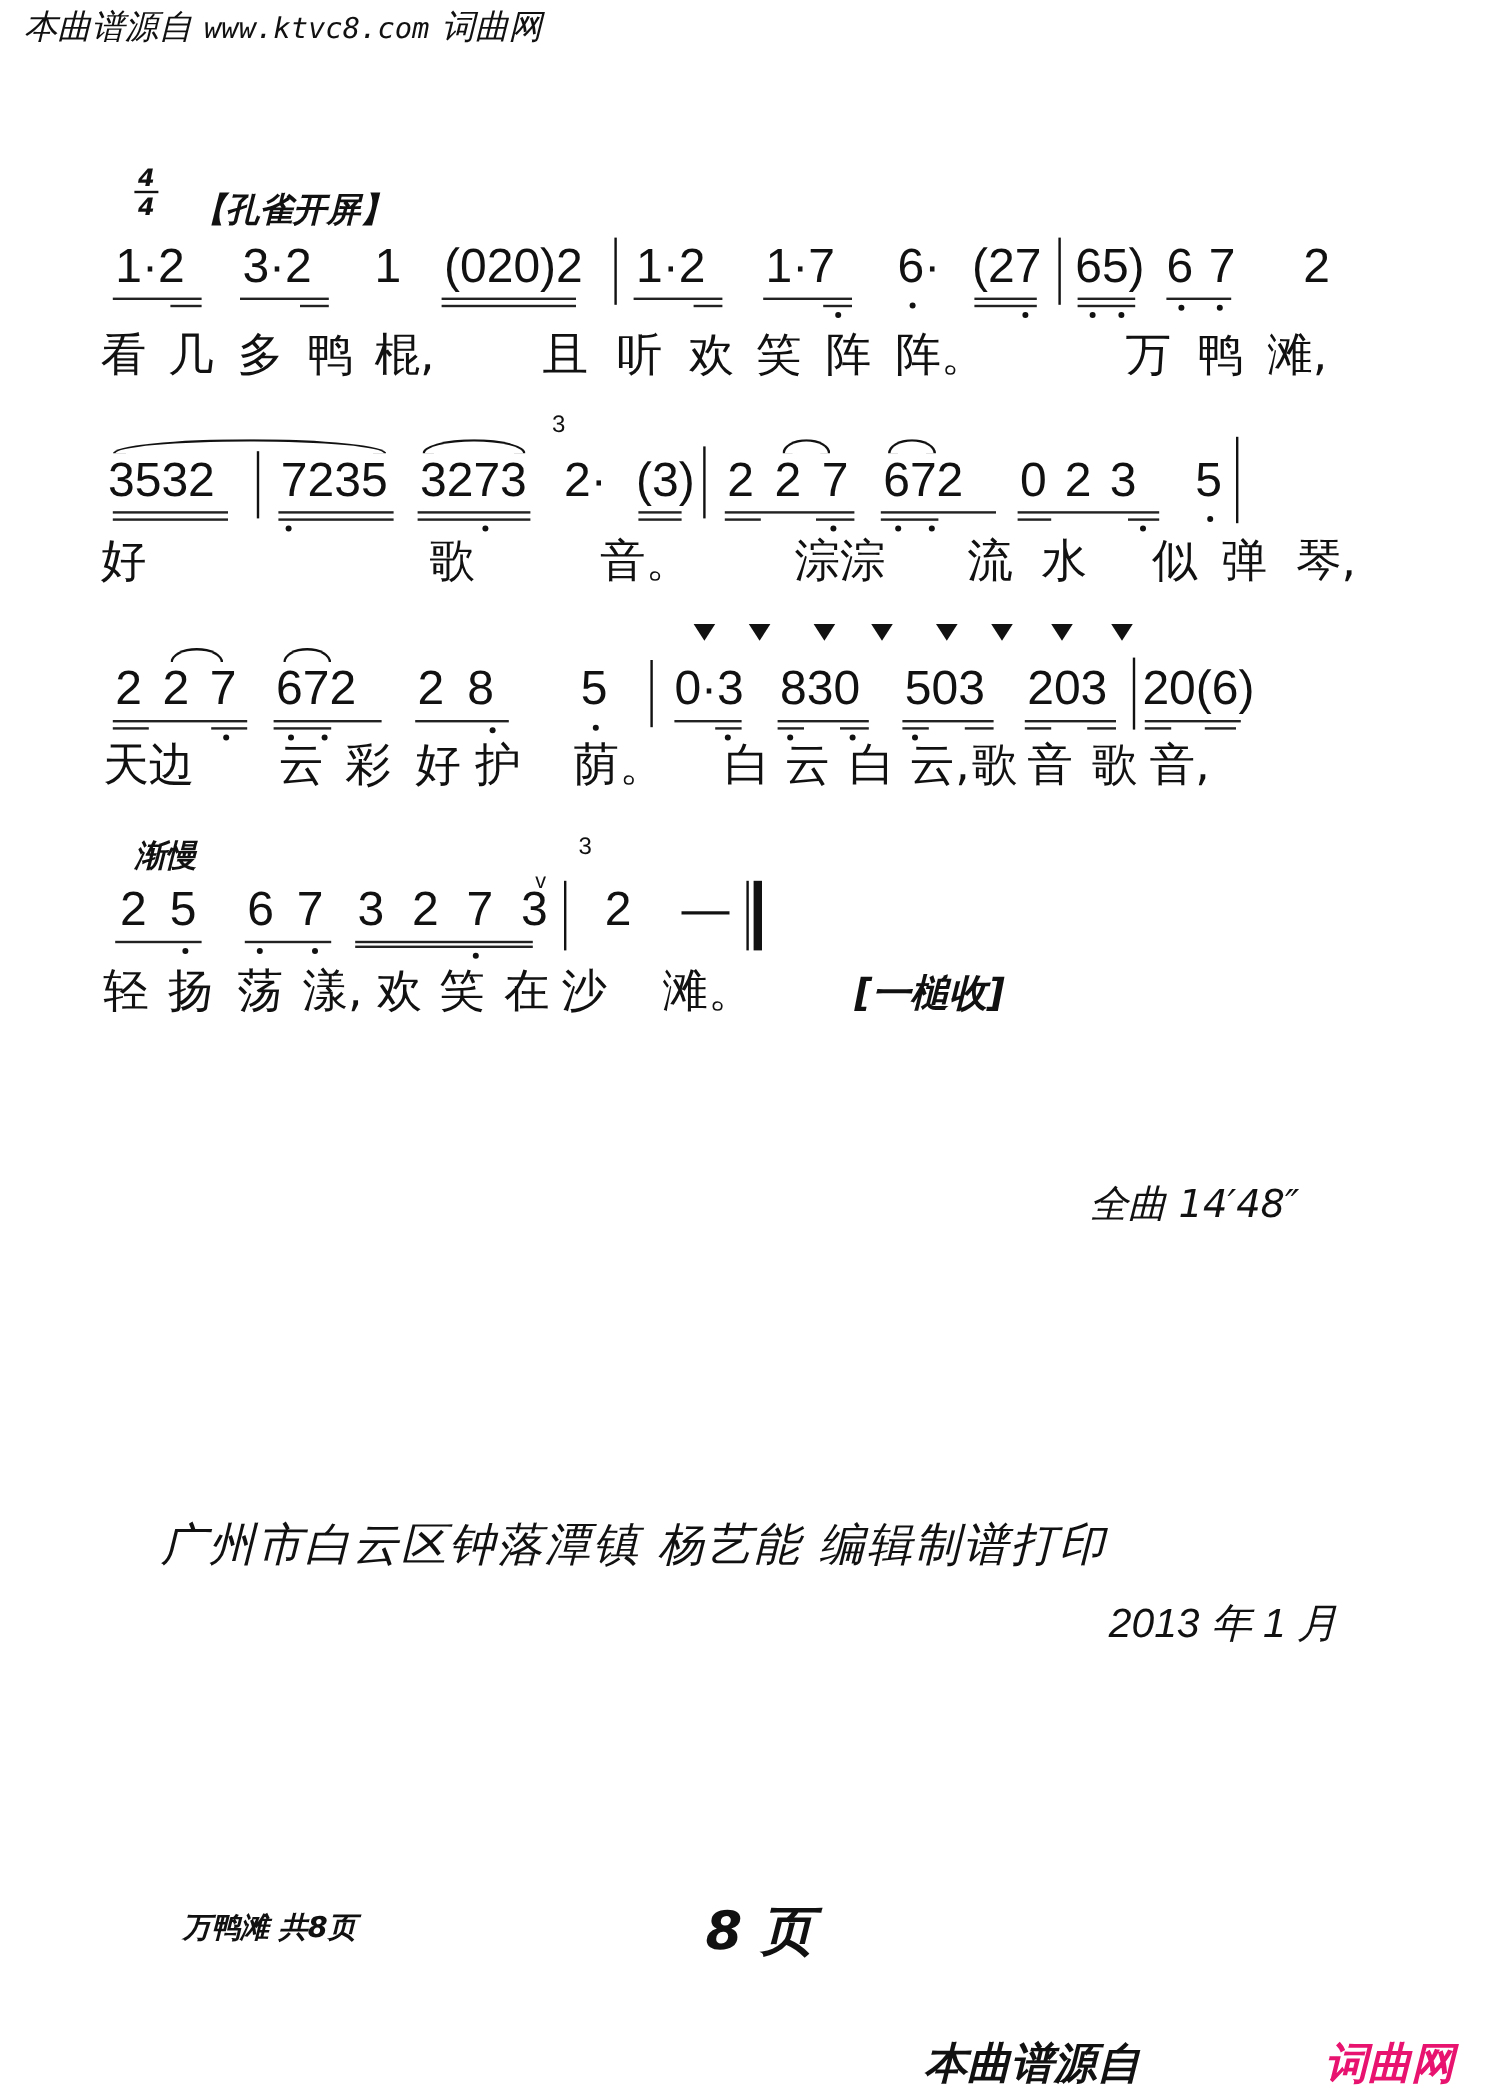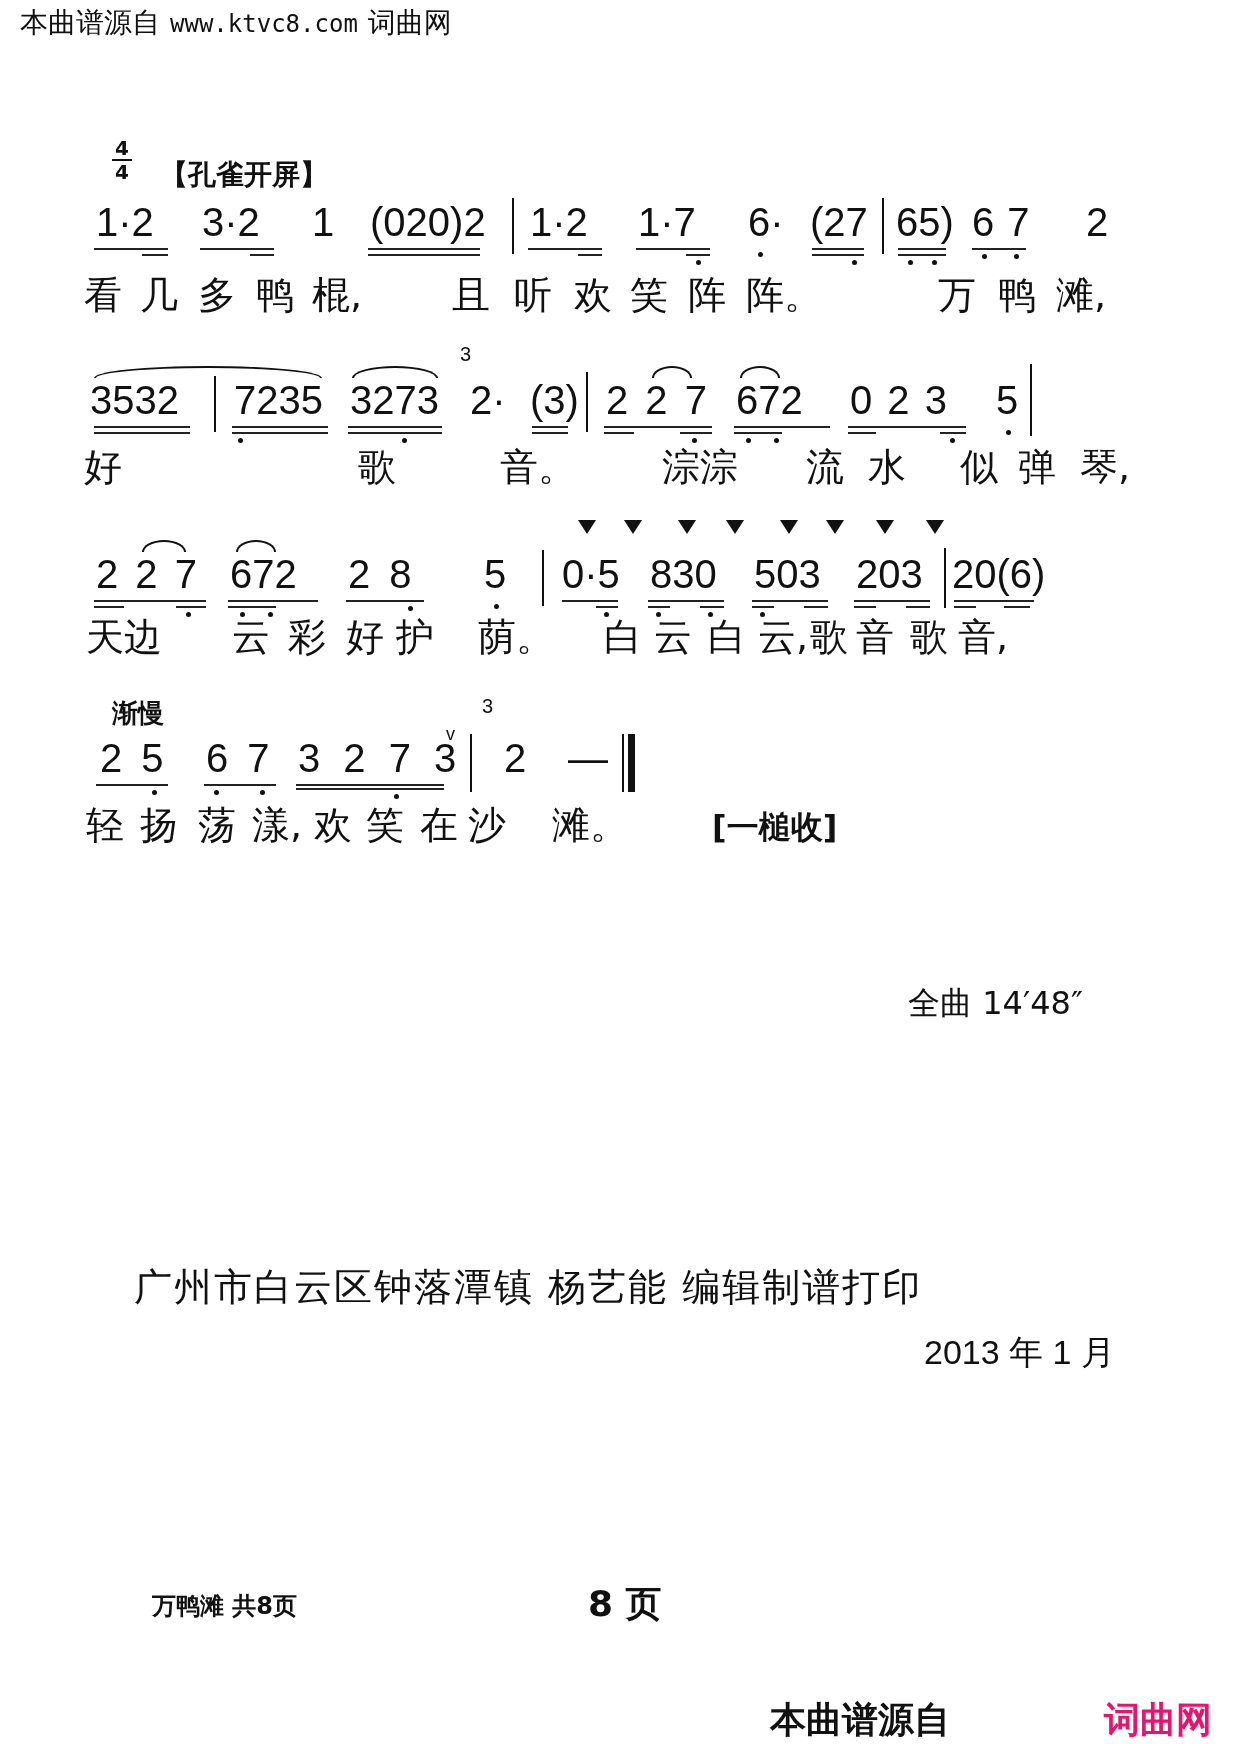--- a/index.html
+++ b/index.html
@@ -1,18 +1,18 @@
 <!DOCTYPE html>
 <html><head>
 <meta charset="utf-8">
 <style>
   html, body { margin:0; padding:0; background:#ffffff; }
   body { width:1240px; height:1744px; position:relative; overflow:hidden; color:#111;
          font-family:"DejaVu Sans", "Liberation Sans", sans-serif; }
-  .abs { position:absolute; white-space:nowrap; }
+  .abs { position:absolute; white-space:nowrap;font-style:italic; }
   .wm-top { left:20px; top:4px; font-size:28px; color:#111; }
   .wm-top .url { font-family:"DejaVu Sans Mono","Liberation Mono",monospace; font-size:24px; margin:0 10px; }
   .timesig { left:112px; top:138px; width:20px; text-align:center; font-weight:bold; font-size:20px; line-height:20px; }
   .timesig .bar { display:block; border-top:2px solid #111; margin:1px 0; }
   .section-title { left:160px; top:156px; font-size:28px; font-weight:bold; }
   .row { position:absolute; left:90px; height:70px; }
   .nrow { font-family:"Liberation Sans","DejaVu Sans",sans-serif; font-size:40px; }
   .n { position:absolute; top:0; }
   .ul1 { position:absolute; height:0; border-top:2px solid #222; }
   .dot { position:absolute; width:5px; height:5px; border-radius:50%; background:#111; }
@@ -20,21 +20,21 @@
   .slur { position:absolute; border:2px solid #111; border-bottom:none; border-radius:50% 50% 0 0/100% 100% 0 0; height:10px; }
   .lyr { position:absolute; font-size:38px; font-family:"DejaVu Sans","Liberation Sans",sans-serif; }
   .tri { position:absolute; width:0; height:0; border-left:9px solid transparent; border-right:9px solid transparent; border-top:14px solid #111; }
   .grace { position:absolute; font-size:20px; line-height:20px; font-family:"Liberation Sans",sans-serif; }
   .tempo { left:112px; top:696px; font-size:26px; font-weight:bold; }
   .coda { left:712px; top:806px; font-size:32px; font-weight:bold; }
   .duration { left:908px; top:982px; font-size:32px; }
   .credit { left:134px; top:1262px; font-size:38px; letter-spacing:2px; }
   .date { left:924px; top:1330px; font-size:34px; font-family:"Liberation Sans",sans-serif; }
   .footer-left { left:152px; top:1590px; font-size:24px; font-weight:bold; }
-  .footer-page { left:588px; top:1580px; font-size:36px; font-weight:bold;text-align:right; }
+  .footer-page { left:588px; top:1580px; font-size:44px; font-weight:bold;text-align:right; }
   .wm-bottom-left { left:770px; top:1696px; font-size:36px; font-weight:bold; }
   .wm-bottom-right { left:1104px; top:1696px; font-size:36px; font-weight:bold; color:#e8136f; }
 </style>
 </head>
 <body>
 
 <div class="abs wm-top">
   <span>本曲谱源自</span><span class="url">www.ktvc8.com</span><span>词曲网</span>
 </div>
 
@@ -173,21 +173,21 @@
   <div class="dot" style="left:404px;top:52px"></div>
   <div class="barline" style="left:452px;top:-2px;height:56px"></div>
   <div class="tri" style="left:488px;top:-32px"></div>
   <div class="tri" style="left:534px;top:-32px"></div>
   <div class="tri" style="left:588px;top:-32px"></div>
   <div class="tri" style="left:636px;top:-32px"></div>
   <div class="tri" style="left:690px;top:-32px"></div>
   <div class="tri" style="left:736px;top:-32px"></div>
   <div class="tri" style="left:786px;top:-32px"></div>
   <div class="tri" style="left:836px;top:-32px"></div>
-  <span class="n" style="left:472px">0·5</span>
+  <span class="n" style="left:472px">0·3</span>
   <div class="ul1" style="left:472px;top:48px;width:56px"></div>
     <div class="ul1" style="left:506px;top:54px;width:22px"></div>
   <div class="dot" style="left:514px;top:60px"></div>
   <span class="n" style="left:560px">830</span>
   <div class="ul1" style="left:558px;top:48px;width:76px"></div>
     <div class="ul1" style="left:558px;top:54px;width:22px"></div>
     <div class="ul1" style="left:610px;top:54px;width:24px"></div>
   <div class="dot" style="left:566px;top:60px"></div>
     <div class="dot" style="left:618px;top:60px"></div>
   <span class="n" style="left:664px">503</span>

